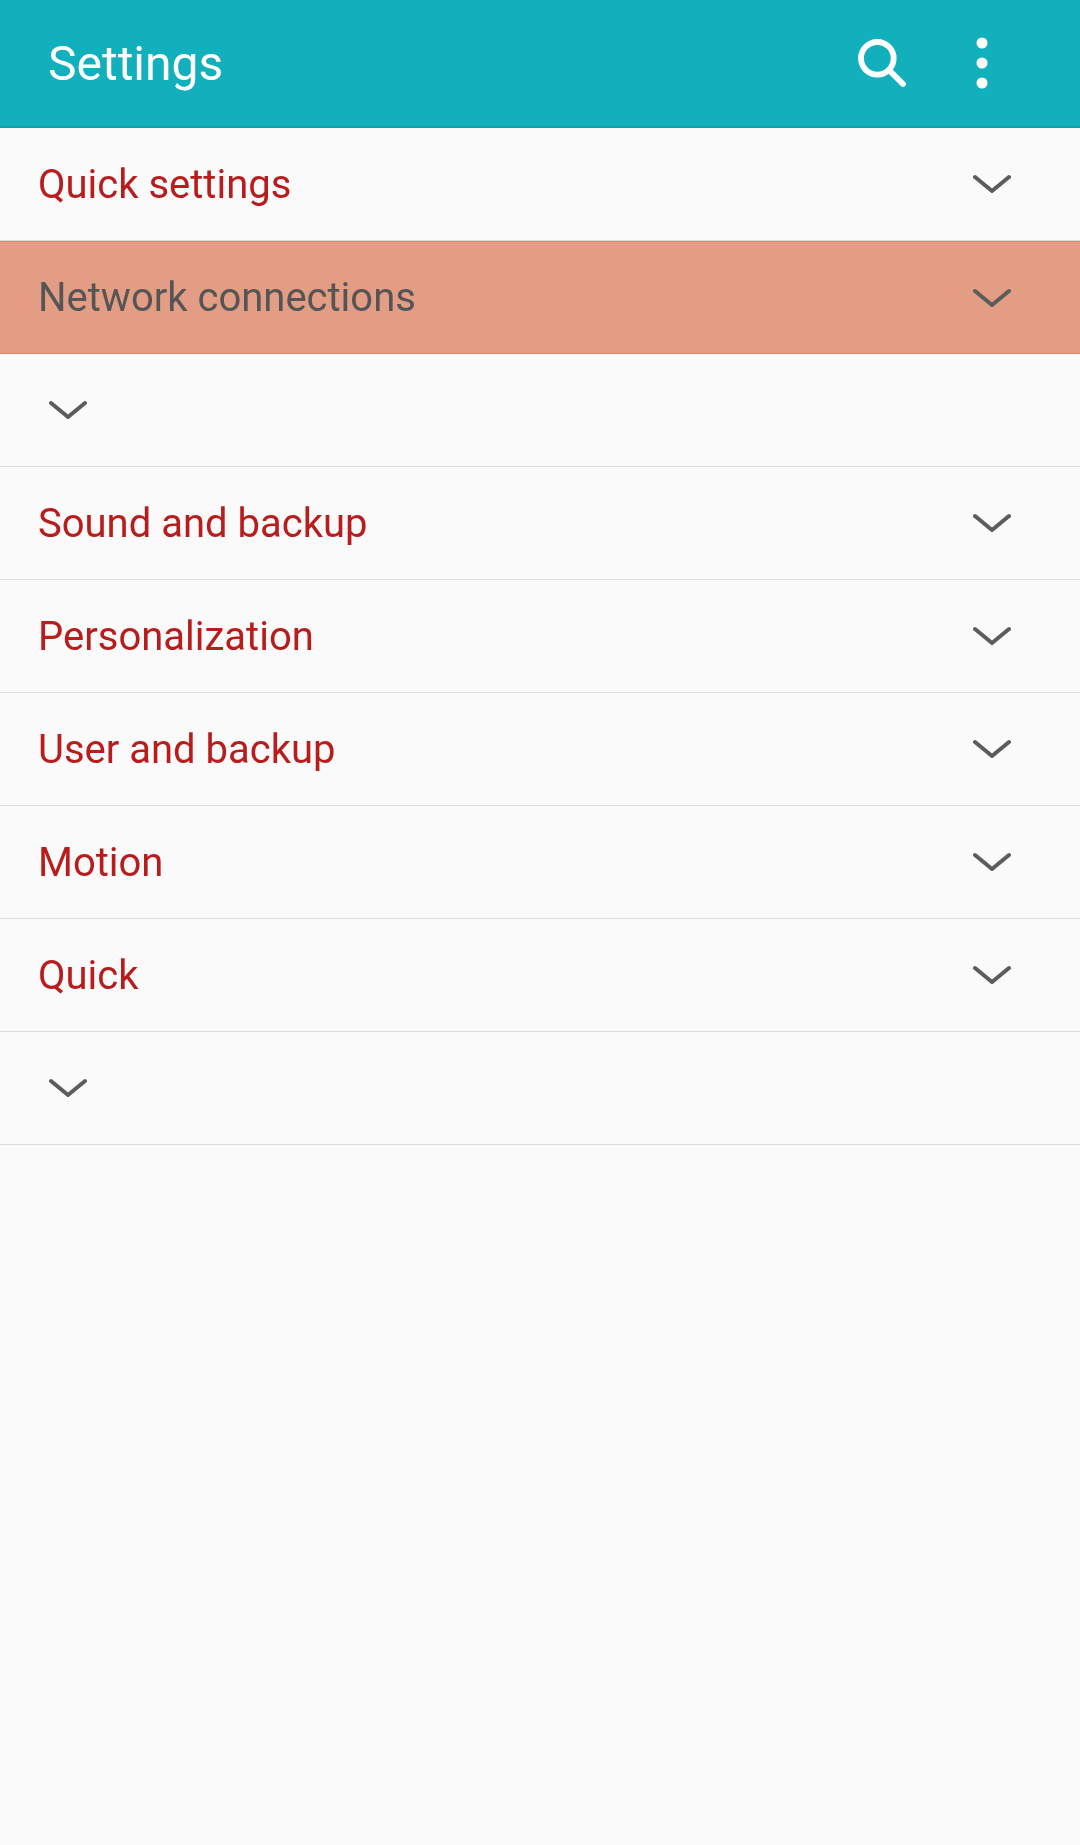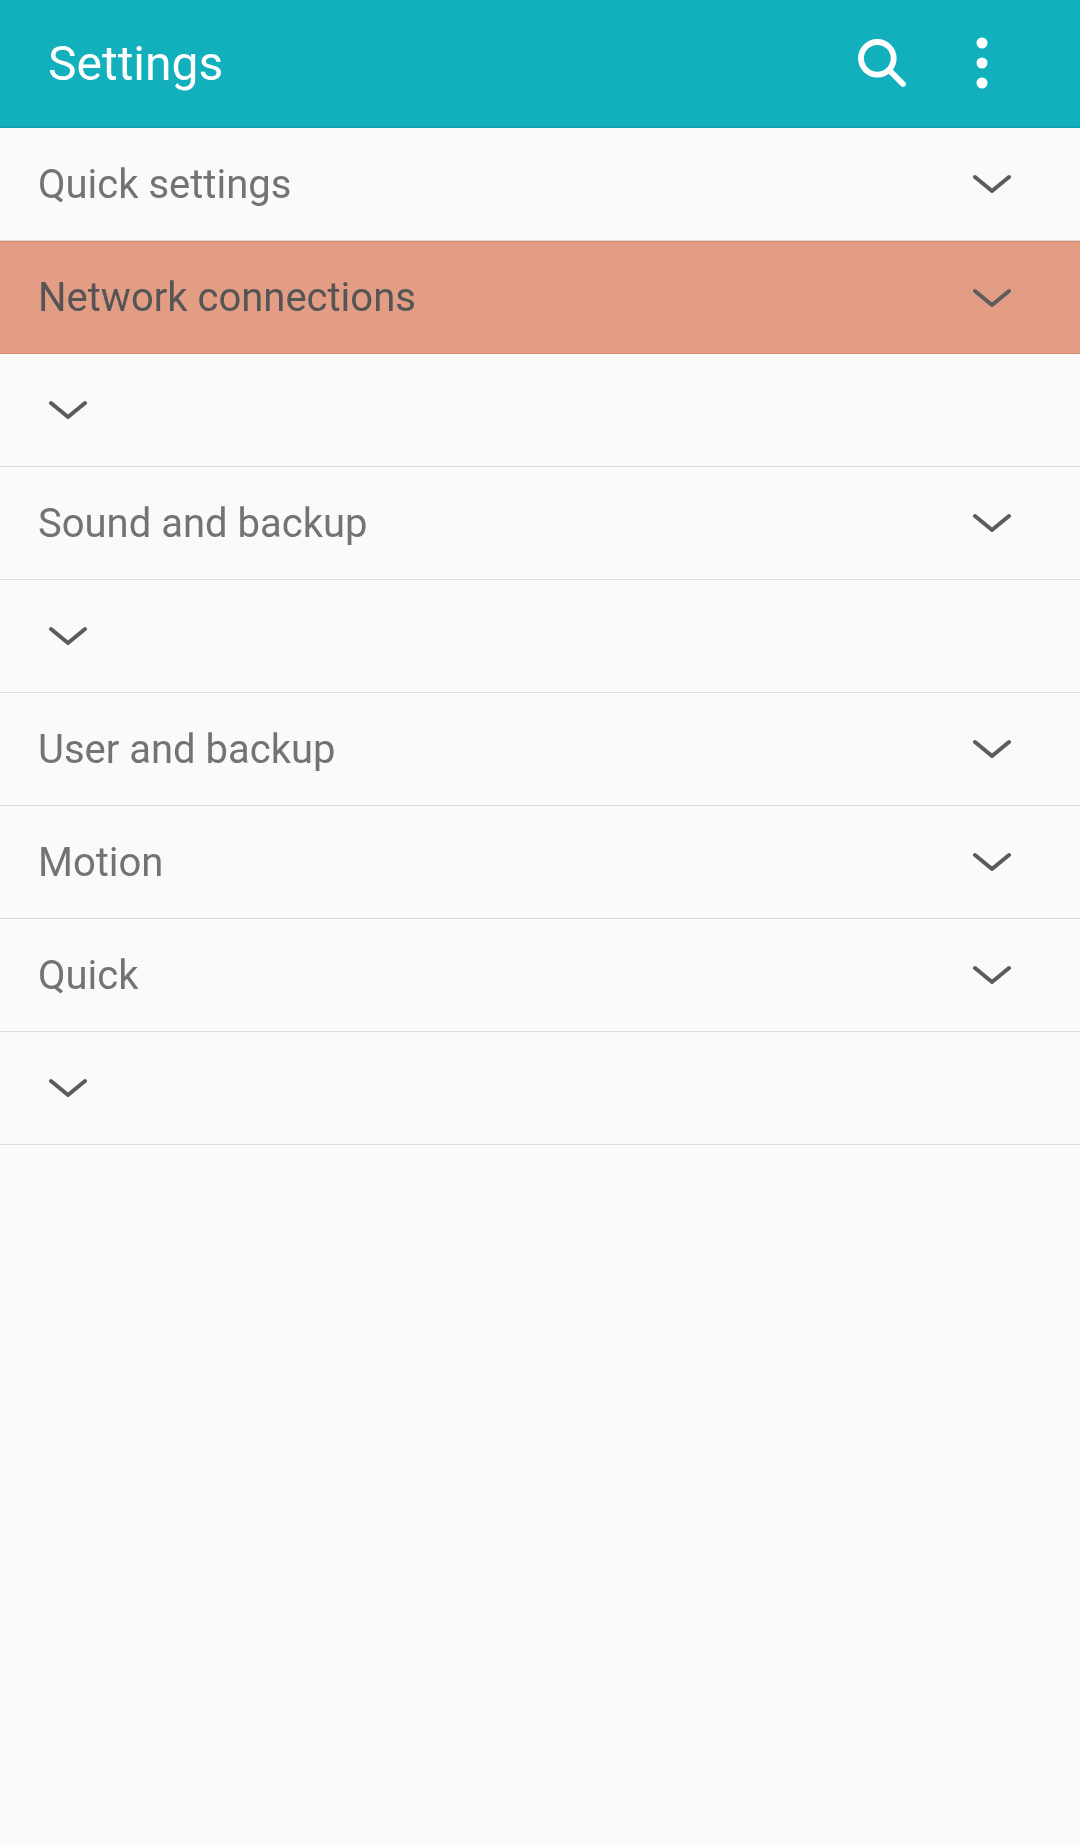--- a/index.html
+++ b/index.html
@@ -59,21 +59,21 @@
       cursor: pointer;
       background: #fafafa;
     }
     .settings-item.highlighted {
       background: #e39d85;
       border-top: 1px solid #d88a6f;
       border-bottom: 1px solid #d88a6f;
       gap: 44px;
     }
     .settings-item-label {
-      color: #737373;
+      color: #b91c1c;
       font-size: 40px;
       font-weight: 400;
       flex: 1;
     }
     .settings-item.highlighted .settings-item-label {
       color: #555555;
     }
     .chevron-wrap {
       width: 80px;
       display: flex;
@@ -137,20 +137,21 @@
   <div class="settings-item">
     <span class="settings-item-label">Sound and backup</span>
     <span class="chevron-wrap">
       <svg class="chevron-svg" viewBox="0 0 38 22">
         <polyline points="2,4 19,18 36,4" stroke="#5c5c5c" stroke-width="4" fill="none" stroke-linecap="round" stroke-linejoin="round"></polyline>
       </svg>
     </span>
   </div>
 
   <div class="settings-item">
+    <span class="settings-item-label">Personalization</span>
     <span class="chevron-wrap">
       <svg class="chevron-svg" viewBox="0 0 38 22">
         <polyline points="2,4 19,18 36,4" stroke="#5c5c5c" stroke-width="4" fill="none" stroke-linecap="round" stroke-linejoin="round"></polyline>
       </svg>
     </span>
   </div>
 
   <div class="settings-item">
     <span class="settings-item-label">User and backup</span>
     <span class="chevron-wrap">

